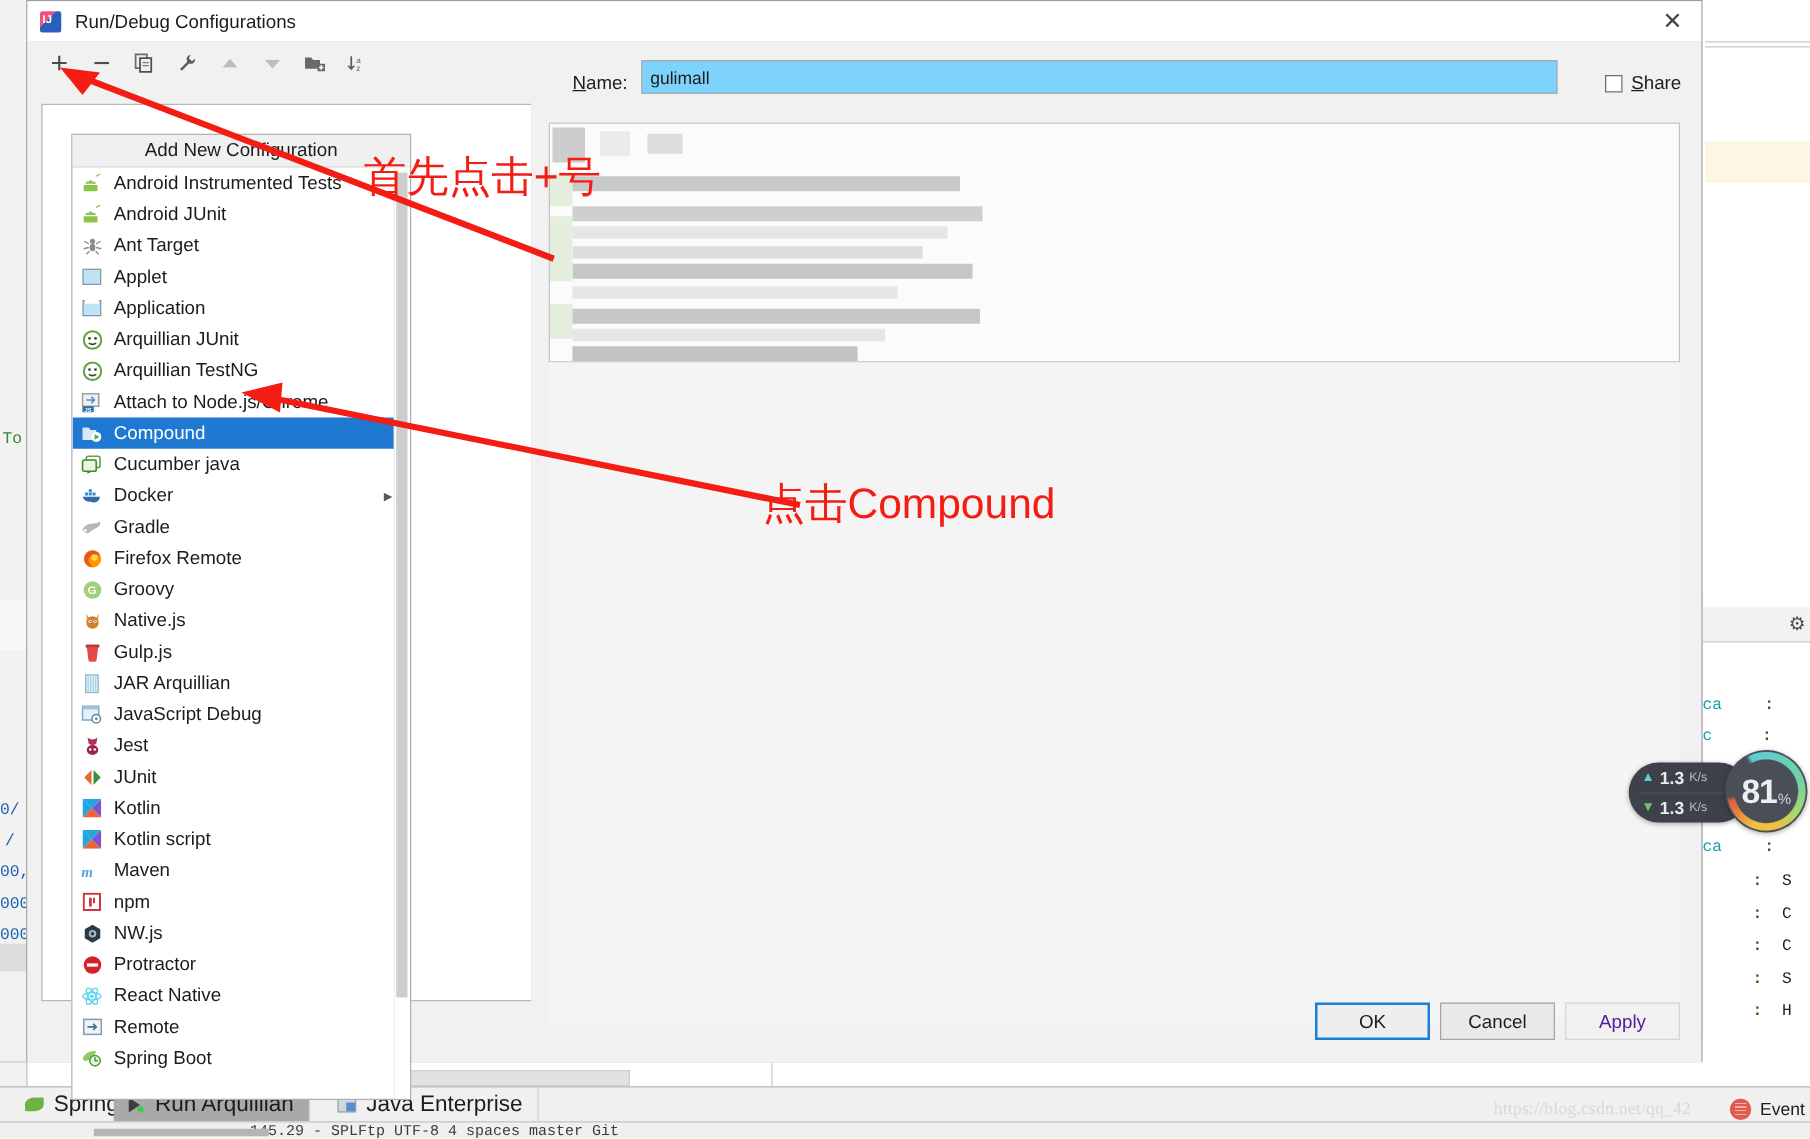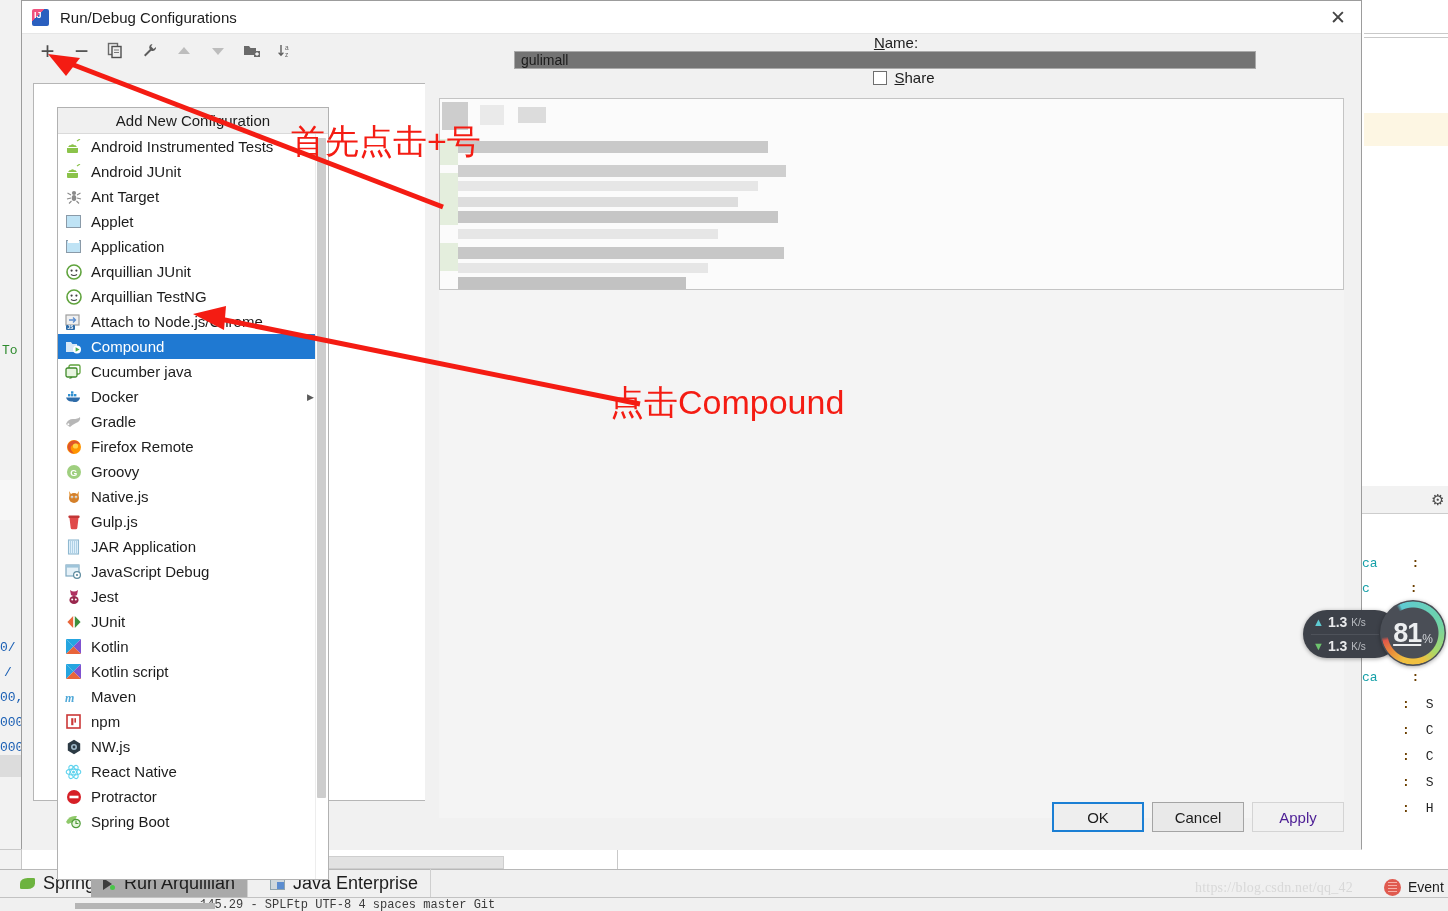--- a/index.html
+++ b/index.html
@@ -139,21 +139,20 @@
     background: conic-gradient(from 200deg,
       #f0c040 0deg, #e98b3a 30deg, #e0574a 55deg,
       rgba(74,78,86,0) 62deg, rgba(74,78,86,0) 128deg,
       #5ecbd2 136deg, #6fd3a8 230deg, #a8d96a 290deg, #f0c040 320deg);
     -webkit-mask: radial-gradient(circle, transparent 0 25px, #000 26px 31px, transparent 32px);
             mask: radial-gradient(circle, transparent 0 25px, #000 26px 31px, transparent 32px);
   }
   .cpucircle .val {
     position: relative; color: #eceef0; font-size: 27px; font-weight: bold;
     letter-spacing: -1px;
-    text-decoration: underline;
   }
   .cpucircle .pct {
     position: relative; color: #d0d3d7; font-size: 12px;
     align-self: flex-end; margin-bottom: 20px; margin-left: 1px;
   }
 
   
   .dialog {
     position: absolute; left: 21px; top: 0px;
     width: 1341px; height: 849px;
@@ -197,29 +196,29 @@
     display: flex; align-items: center; justify-content: center;
     color: #5b5b5b;
   }
   .tb-btn.disabled { color: #b6b6b6; }
   .tb-plus  { font-size: 24px; line-height: 1; font-weight: 300; color: #4e4e4e;}
   .tb-minus { font-size: 24px; line-height: 1; font-weight: 300; color: #4e4e4e;}
 
   
   .name-row {
     position: absolute; left: 403px; top: 0; right: 16px; height: 41px;
-    display: flex; align-items: center; flex-direction: column;
+    display: flex; align-items: flex-end;
   }
   .name-label {
     font-size: 15px; color: #1c1c1c; margin-left: 33px; margin-right: 11px;
   }
   .name-label u { text-decoration: underline; }
   .name-input {
     width: 742px; height: 27px;
-    border: 1px solid #a9a9a9; background: #737373;
+    border: 1px solid #a9a9a9; background: #7dd3fc;
     font-family: "Liberation Sans", sans-serif; font-size: 14px;
     color: #1c1c1c; padding: 0 6px; outline: none;
   }
   .share-wrap {
     display: flex; align-items: center; gap: 7px; margin-left: 38px;
   }
   .share-box {
     width: 14px; height: 14px; border: 1px solid #6e6e6e; background: #fff;
   }
   .share-label { font-size: 15px; color: #1c1c1c; }
@@ -678,21 +677,21 @@
               </span>
               <span>Gulp.js</span>
             </div>
             <div class="pl-item">
               <span class="pl-ico">
                 <svg width="13" height="16" viewBox="0 0 13 16">
                   <rect x="1.5" y="1" width="10" height="14" fill="#dff0fb" stroke="#8fb8d0" stroke-width="1.1"></rect>
                   <path d="M3.5 2 v12 M5.5 2 v12 M7.5 2 v12 M9.5 2 v12" stroke="#a9cde3" stroke-width=".9"></path>
                 </svg>
               </span>
-              <span>JAR Application</span>
+              <span>JAR Arquillian</span>
             </div>
             <div class="pl-item">
               <span class="pl-ico">
                 <svg width="17" height="15" viewBox="0 0 17 15">
                   <rect x="1" y="1" width="13" height="11" fill="#e5f1f8" stroke="#7fa8c0" stroke-width="1.2"></rect>
                   <rect x="1" y="1" width="13" height="2.6" fill="#9ec4da"></rect>
                   <circle cx="12" cy="11" r="3.4" fill="#fff" stroke="#5b8a9e" stroke-width="1.2"></circle>
                   <circle cx="12" cy="11" r="1.1" fill="#5b8a9e"></circle>
                 </svg>
               </span>
@@ -760,42 +759,51 @@
             </div>
             <div class="pl-item">
               <span class="pl-ico">
                 <svg width="16" height="16" viewBox="0 0 16 16">
                   <polygon points="8,.8 14.2,4.4 14.2,11.6 8,15.2 1.8,11.6 1.8,4.4" fill="#2c3a44"></polygon>
                   <circle cx="8" cy="8" r="3" fill="#9fb8c8"></circle>
                   <circle cx="8" cy="8" r="1.4" fill="#2c3a44"></circle>
                 </svg>
               </span>
               <span>NW.js</span>
+            </div>
+            <div class="pl-item">
+              <span class="pl-ico">
+                <svg width="16" height="16" viewBox="0 0 16 16">
+                  <circle cx="8" cy="8" r="7" fill="#d61f26"></circle>
+                  <rect x="3.5" y="6.7" width="9" height="2.6" fill="#ffffff"></rect>
+                </svg>
+              </span>
+              <span>Protractor</span>
             </div>
             <div class="pl-item">
               <span class="pl-ico">
                 <svg width="17" height="16" viewBox="0 0 17 16">
                   <g fill="none" stroke="#5fd3ee" stroke-width="1.1">
                     <ellipse cx="8.5" cy="8" rx="7.3" ry="2.9"></ellipse>
                     <ellipse cx="8.5" cy="8" rx="7.3" ry="2.9" transform="rotate(60 8.5 8)"></ellipse>
                     <ellipse cx="8.5" cy="8" rx="7.3" ry="2.9" transform="rotate(120 8.5 8)"></ellipse>
                   </g>
                   <circle cx="8.5" cy="8" r="1.5" fill="#5fd3ee"></circle>
                 </svg>
               </span>
               <span>React Native</span>
             </div>
             <div class="pl-item">
               <span class="pl-ico">
-                <svg width="16" height="16" viewBox="0 0 16 16">
-                  <circle cx="8" cy="8" r="7" fill="#d61f26"></circle>
-                  <rect x="3.5" y="6.7" width="9" height="2.6" fill="#ffffff"></rect>
-                </svg>
-              </span>
-              <span>Protractor</span>
+                <svg width="16" height="15" viewBox="0 0 16 15">
+                  <rect x="1" y="1.5" width="14" height="12" fill="#eef4f8" stroke="#8a9aa8" stroke-width="1.2"></rect>
+                  <path d="M4 7.5 h7 M8.5 5 L11 7.5 L8.5 10" stroke="#4d6d82" stroke-width="1.4" fill="none"></path>
+                </svg>
+              </span>
+              <span>Remote</span>
             </div>
             <div class="pl-item">
               <span class="pl-ico">
                 <svg width="17" height="15" viewBox="0 0 17 15">
                   <path d="M1 8 Q4 1 12 2 Q10 8 3 10 Z" fill="#8fc96a"></path>
                   <circle cx="11" cy="9.5" r="4.2" fill="#e8f5e0" stroke="#4f9c38" stroke-width="1.2"></circle>
                   <path d="M11 6.6 v2.9 h2.4" stroke="#4f9c38" stroke-width="1.2" fill="none"></path>
                 </svg>
               </span>
               <span>Spring Boot</span>

